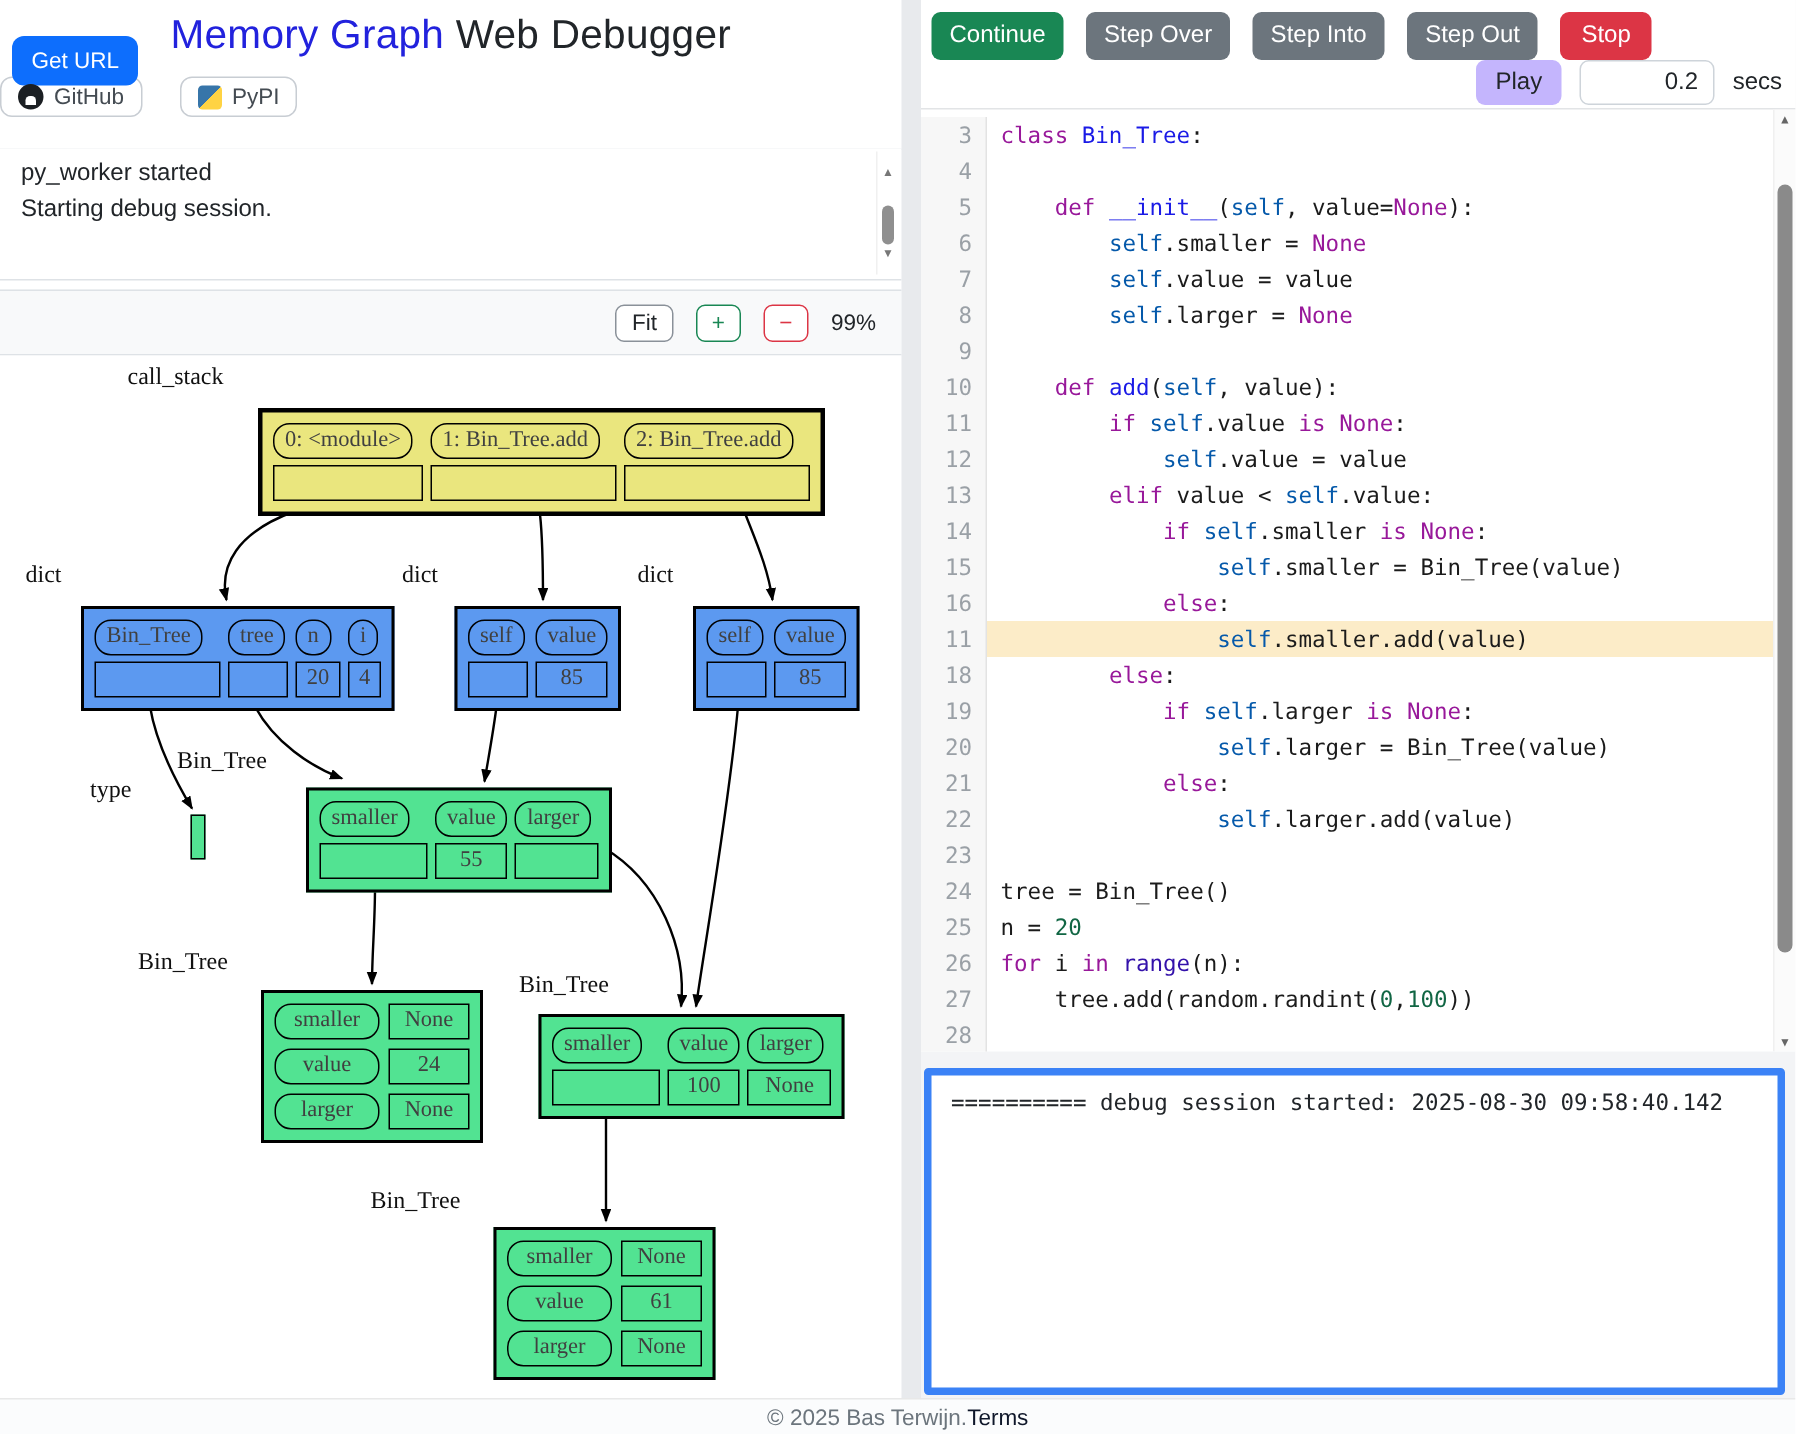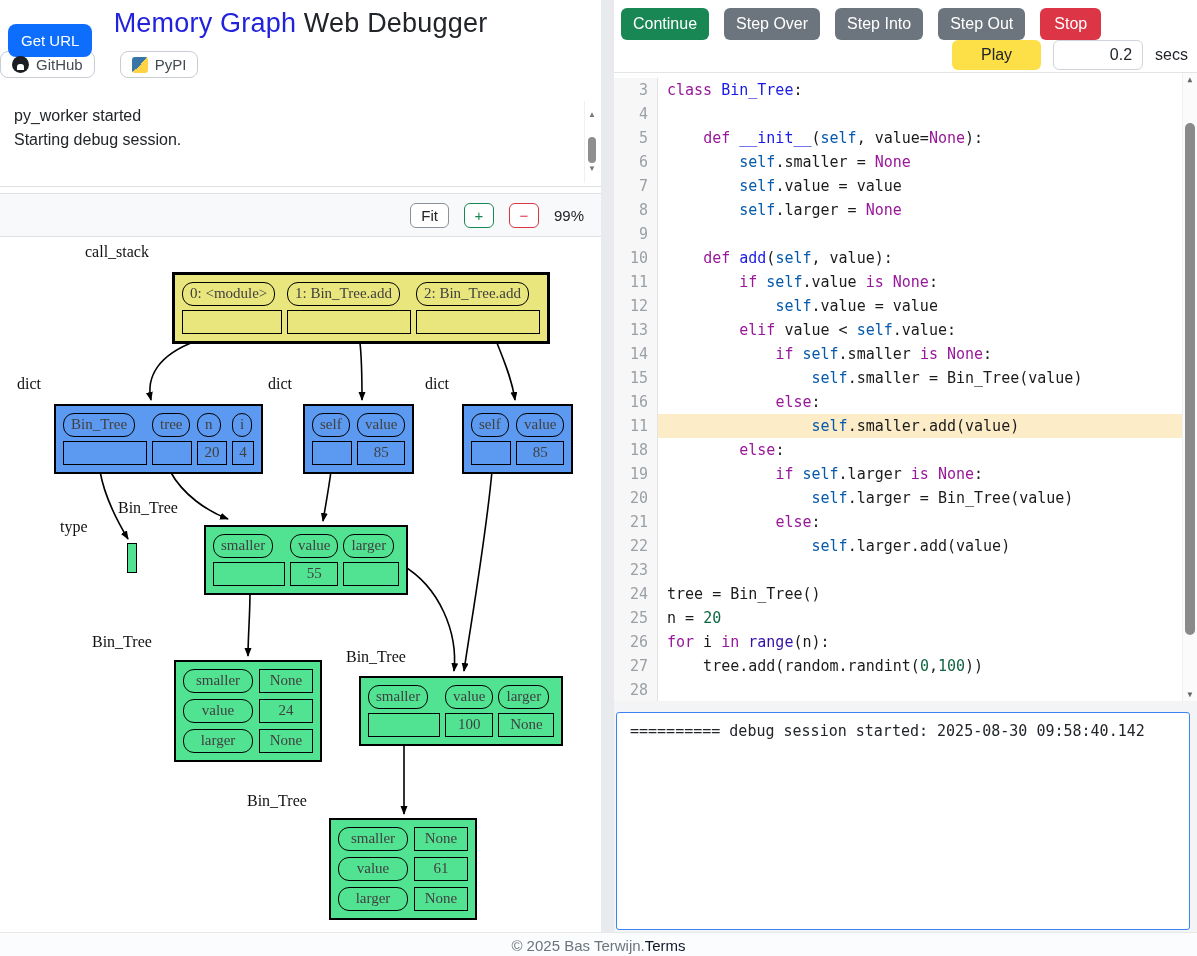--- a/index.html
+++ b/index.html
@@ -60,42 +60,42 @@
   .gnode.v{gap:6px 6px;}
   .gnode.v .gpill{justify-self:stretch;text-align:center;}
   
   .controls{position:absolute;left:0;top:0;width:583px;height:72px;background:#fff;}
   .crow1{position:absolute;left:7px;top:8px;display:flex;gap:15px;}
   .crow2{position:absolute;right:9px;top:40px;display:flex;gap:12px;align-items:center;}
   .btn{border:none;border-radius:6px;color:#fff;font-size:16px;padding:7px 12px;cursor:pointer;font-family:"Liberation Sans",sans-serif;}
   .btn.continue{background:#198754;}
   .btn.step{background:#6c757d;}
   .btn.stop{background:#dc3545;padding:7px 14px;}
-  .btn.play{background:#fde047;color:#212529;padding:6px 29px;}
+  .btn.play{background:#c4b5fd;color:#212529;padding:6px 13px;}
   .delay-input{width:68px;height:28px;border:1px solid #ced4da;border-radius:6px;text-align:right;
     padding:0 10px;font-size:16px;color:#212529;font-family:"Liberation Sans",sans-serif;}
   .secs{font-size:16px;color:#212529;}
   
   .editor{position:absolute;left:0;top:72px;width:583px;height:628px;background:#fff;border-top:1px solid #e2e4e6;
     font-family:"DejaVu Sans Mono",monospace;font-size:15px;overflow:hidden;}
   .code-scroll{position:absolute;left:0;top:0;right:14px;bottom:0;overflow:hidden;padding-top:5px;}
   .code-line{display:flex;height:24px;line-height:24px;}
   .ln{width:44px;flex:none;background:#f7f7f7;color:#9aa0a6;text-align:right;padding-right:9px;
     border-right:1px solid #e3e3e3;box-sizing:border-box;}
   .lc{flex:1;padding-left:9px;white-space:pre;color:#1b1b1b;}
   .lc.hl{background:#fcecc8;}
   .gutter-fill{position:absolute;left:0;top:0;bottom:0;width:44px;background:#f7f7f7;border-right:1px solid #e3e3e3;z-index:-1;}
   .tk-kw{color:#98189a;} .tk-def{color:#1a1ae6;} .tk-self{color:#0559aa;} .tk-bi{color:#3311aa;} .tk-num{color:#116644;}
   .code-sb{position:absolute;right:0;top:0;bottom:0;width:14px;background:#fbfbfb;border-left:1px solid #f0f0f0;}
   .code-sb .arr{position:absolute;left:0;width:14px;text-align:center;font-size:8px;color:#666;}
   .code-sb .arr.up{top:2px;} .code-sb .arr.down{bottom:2px;}
   .code-sb .thumb{position:absolute;left:2px;top:50px;bottom:66px;width:10px;background:#8a8a8a;border-radius:5px;}
   
   .console{position:absolute;left:2px;top:712px;width:574px;height:218px;background:#fff;
-    border:1px solid #3b82f6;border-radius:3px;box-sizing:border-box;padding:9px 13px;
+    border:5px solid #3b82f6;border-radius:3px;box-sizing:border-box;padding:9px 13px;
     font-family:"DejaVu Sans Mono",monospace;font-size:15px;color:#212529;}
   .footer a,.terms{color:#0f172a;text-decoration:none;cursor:pointer;}
 </style>
 </head>
 <body>
 
 <div class="left-panel">
 
   <div class="lheader">
     <button class="get-url">Get URL</button>

